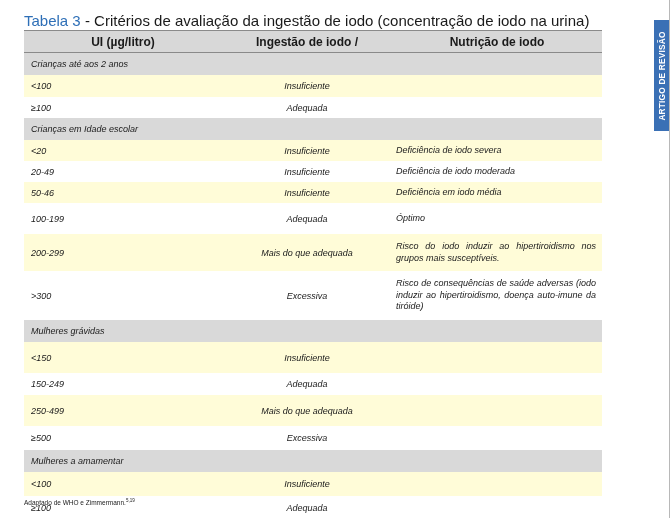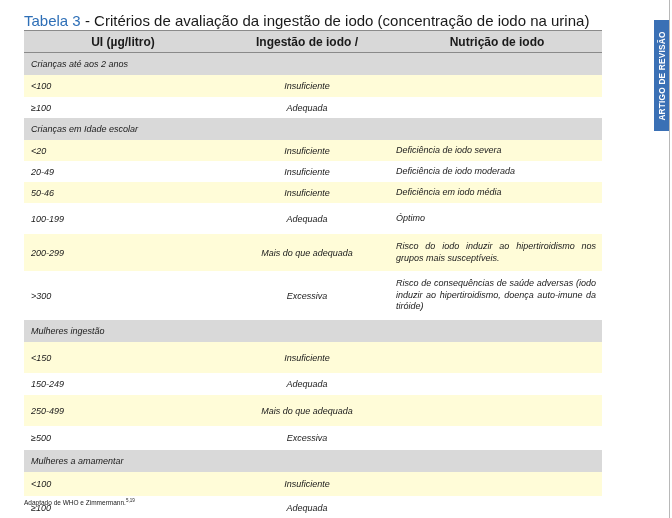--- a/index.html
+++ b/index.html
@@ -129,21 +129,21 @@
       <td class="c2">Mais do que adequada</td>
       <td class="c3">Risco do iodo induzir ao hipertiroidismo nos grupos mais susceptíveis.</td>
     </tr>
     <tr class="white r49">
       <td>&gt;300</td>
       <td class="c2">Excessiva</td>
       <td class="c3">Risco de consequências de saúde adversas (iodo induzir ao hipertiroidismo, doença auto-imune da tiróide)</td>
     </tr>
 
     <tr class="group">
-      <td colspan="3">Mulheres ingestão</td>
+      <td colspan="3">Mulheres grávidas</td>
     </tr>
     <tr class="yellow r23">
       <td>&lt;150</td>
       <td class="c2">Insuficiente</td>
       <td class="c3"></td>
     </tr>
     <tr class="white r22">
       <td>150-249</td>
       <td class="c2">Adequada</td>
       <td class="c3"></td>

